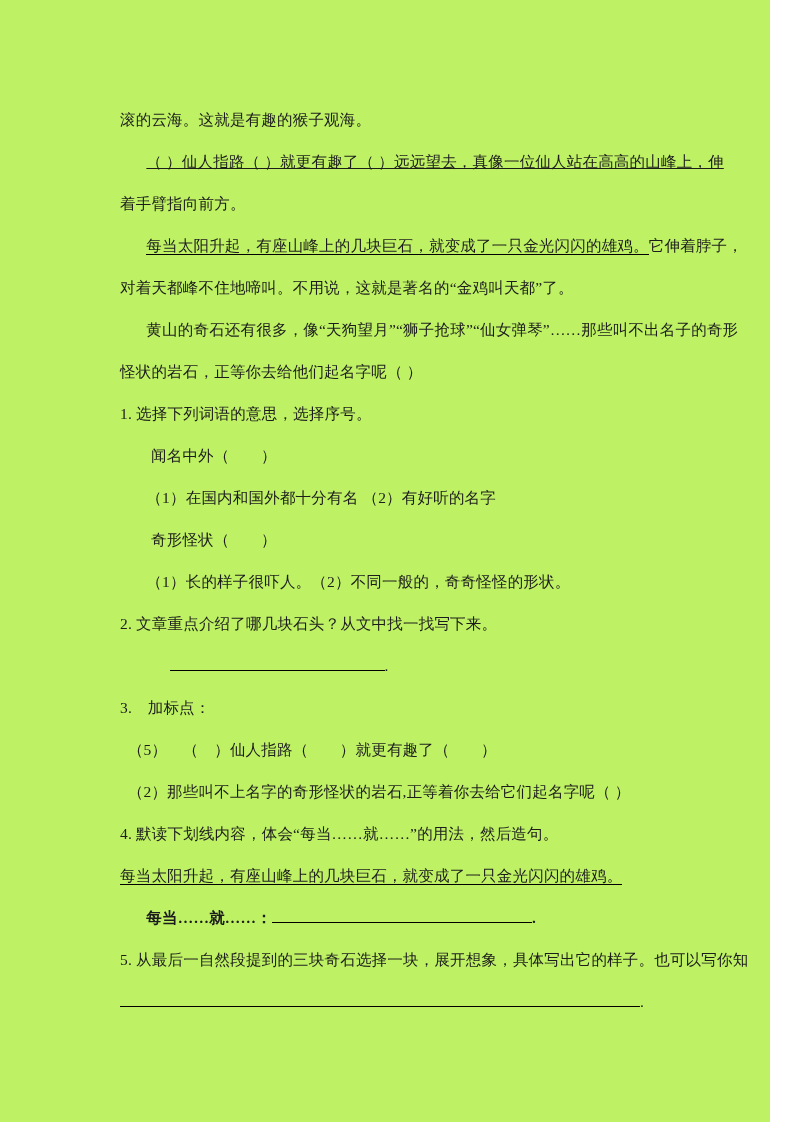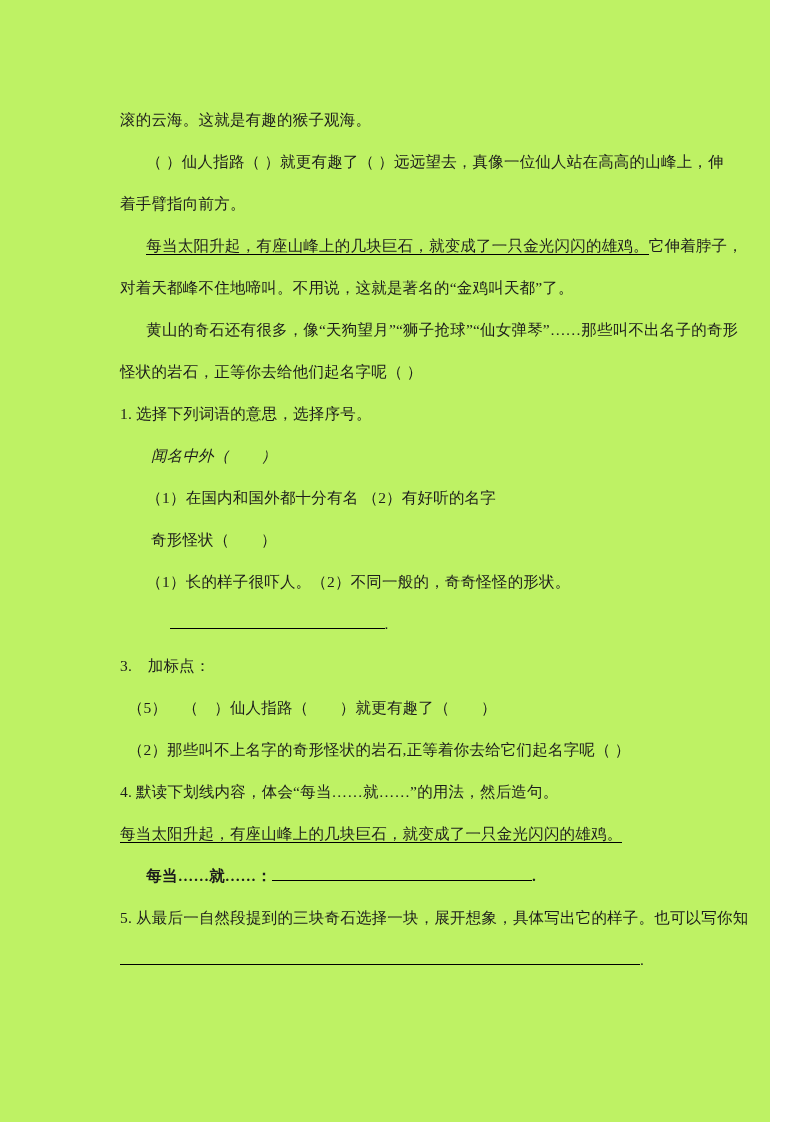--- a/index.html
+++ b/index.html
@@ -41,31 +41,32 @@
     border-bottom: 1px solid #000000;
     vertical-align: baseline;
   }
 </style>
 </head>
 <body>
 
 <div class="page">
   <div class="doc-body">
       <div class="line"><span class="seg">滚的云海。这就是有趣的猴子观海。</span></div>
-      <div class="line" style="padding-left: 1.7em;"><span class="seg">（ ）仙人指路（ ）就更有趣了（ ）远远望去，真像一位仙人站在高高的山峰上，伸</span></div>
+      <div class="line" style="padding-left: 1.7em; text-decoration: underline;"><span class="seg">（ ）仙人指路（ ）就更有趣了（ ）远远望去，真像一位仙人站在高高的山峰上，伸</span></div>
       <div class="line"><span class="seg">着手臂指向前方。</span></div>
       <div class="line" style="padding-left: 1.7em;"><span class="seg underlined">每当太阳升起，有座山峰上的几块巨石，就变成了一只金光闪闪的雄鸡。</span><span class="seg">它伸着脖子，</span></div>
       <div class="line"><span class="seg">对着天都峰不住地啼叫。不用说，这就是著名的“金鸡叫天都”了。</span></div>
       <div class="line" style="padding-left: 1.7em;"><span class="seg">黄山的奇石还有很多，像“天狗望月”“狮子抢球”“仙女弹琴”……那些叫不出名子的奇形</span></div>
       <div class="line"><span class="seg">怪状的岩石，正等你去给他们起名字呢（ ）</span></div>
       <div class="line"><span class="seg">1. 选择下列词语的意思，选择序号。</span></div>
-      <div class="line" style="padding-left: 2em; font-style: italic;"><span class="seg">闻名中外（　　）</span></div>
+      <div class="line" style="padding-left: 2em;"><span class="seg">闻名中外（　　）</span></div>
       <div class="line" style="padding-left: 1.7em;"><span class="seg">（1）在国内和国外都十分有名 （2）有好听的名字</span></div>
       <div class="line" style="padding-left: 2em;"><span class="seg">奇形怪状（　　）</span></div>
       <div class="line" style="padding-left: 1.7em;"><span class="seg">（1）长的样子很吓人。（2）不同一般的，奇奇怪怪的形状。</span></div>
+      <div class="line"><span class="seg">2. 文章重点介绍了哪几块石头？从文中找一找写下来。</span></div>
       <div class="line" style="padding-left: 3.2em;"><span class="blank" style="width: 215px;"></span><span class="seg">.</span></div>
       <div class="line"><span class="seg">3.　加标点：</span></div>
       <div class="line" style="padding-left: 0.5em;"><span class="seg">（5）　（　）仙人指路（　　）就更有趣了（　　）</span></div>
       <div class="line" style="padding-left: 0.5em;"><span class="seg">（2）那些叫不上名字的奇形怪状的岩石,正等着你去给它们起名字呢（ ）</span></div>
       <div class="line"><span class="seg">4. 默读下划线内容，体会“每当……就……”的用法，然后造句。</span></div>
       <div class="line"><span class="seg underlined">每当太阳升起，有座山峰上的几块巨石，就变成了一只金光闪闪的雄鸡。</span></div>
       <div class="line" style="padding-left: 1.7em; font-weight: bold;"><span class="seg">每当……就……：</span><span class="blank" style="width: 260px;"></span><span class="seg">.</span></div>
       <div class="line"><span class="seg">5. 从最后一自然段提到的三块奇石选择一块，展开想象，具体写出它的样子。也可以写你知</span></div>
       <div class="line"><span class="blank" style="width: 520px;"></span><span class="seg">.</span></div>
     </div>

